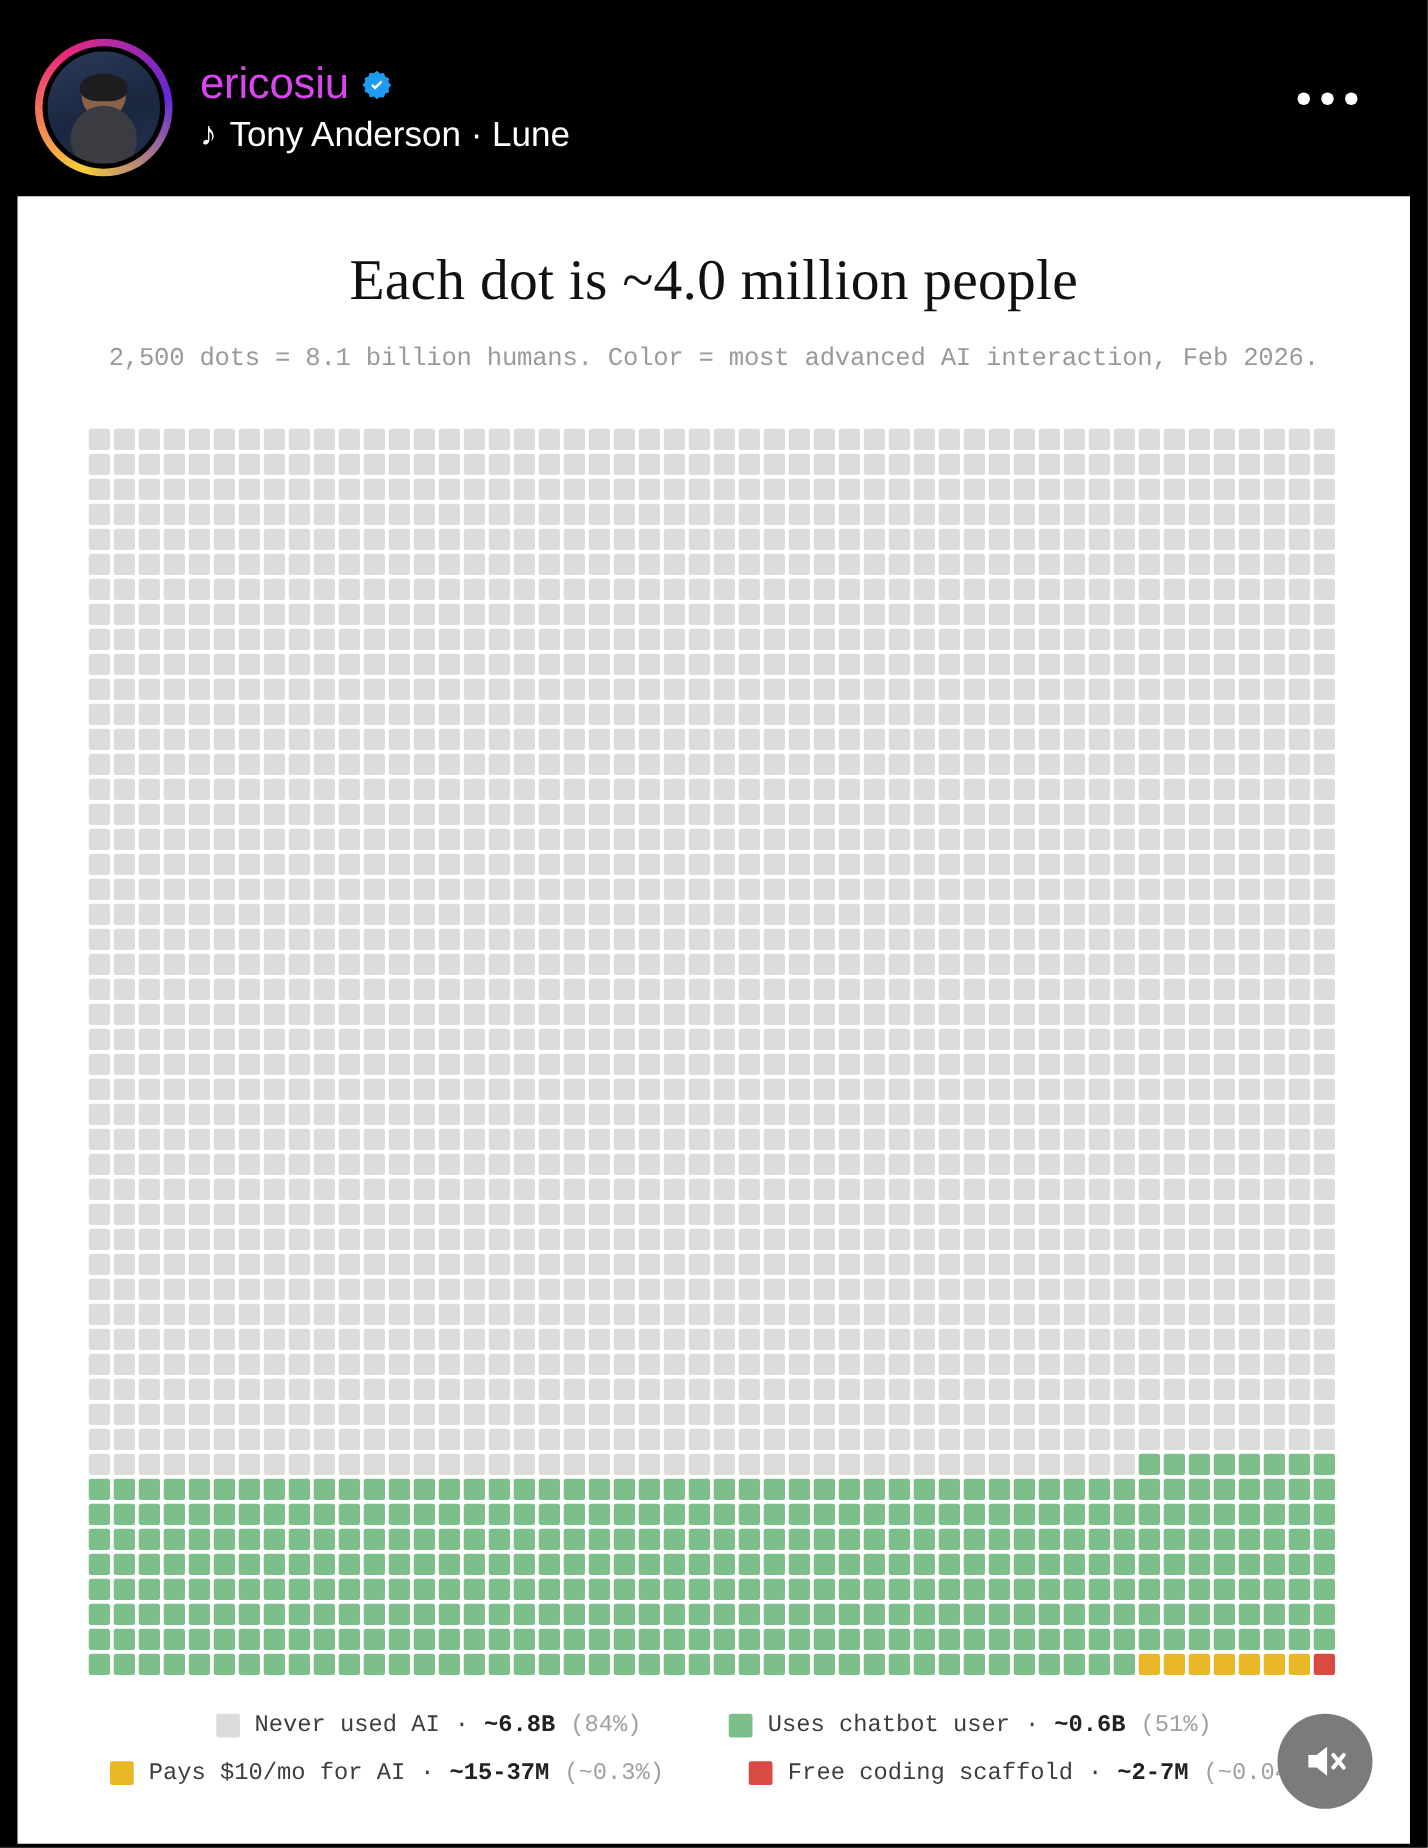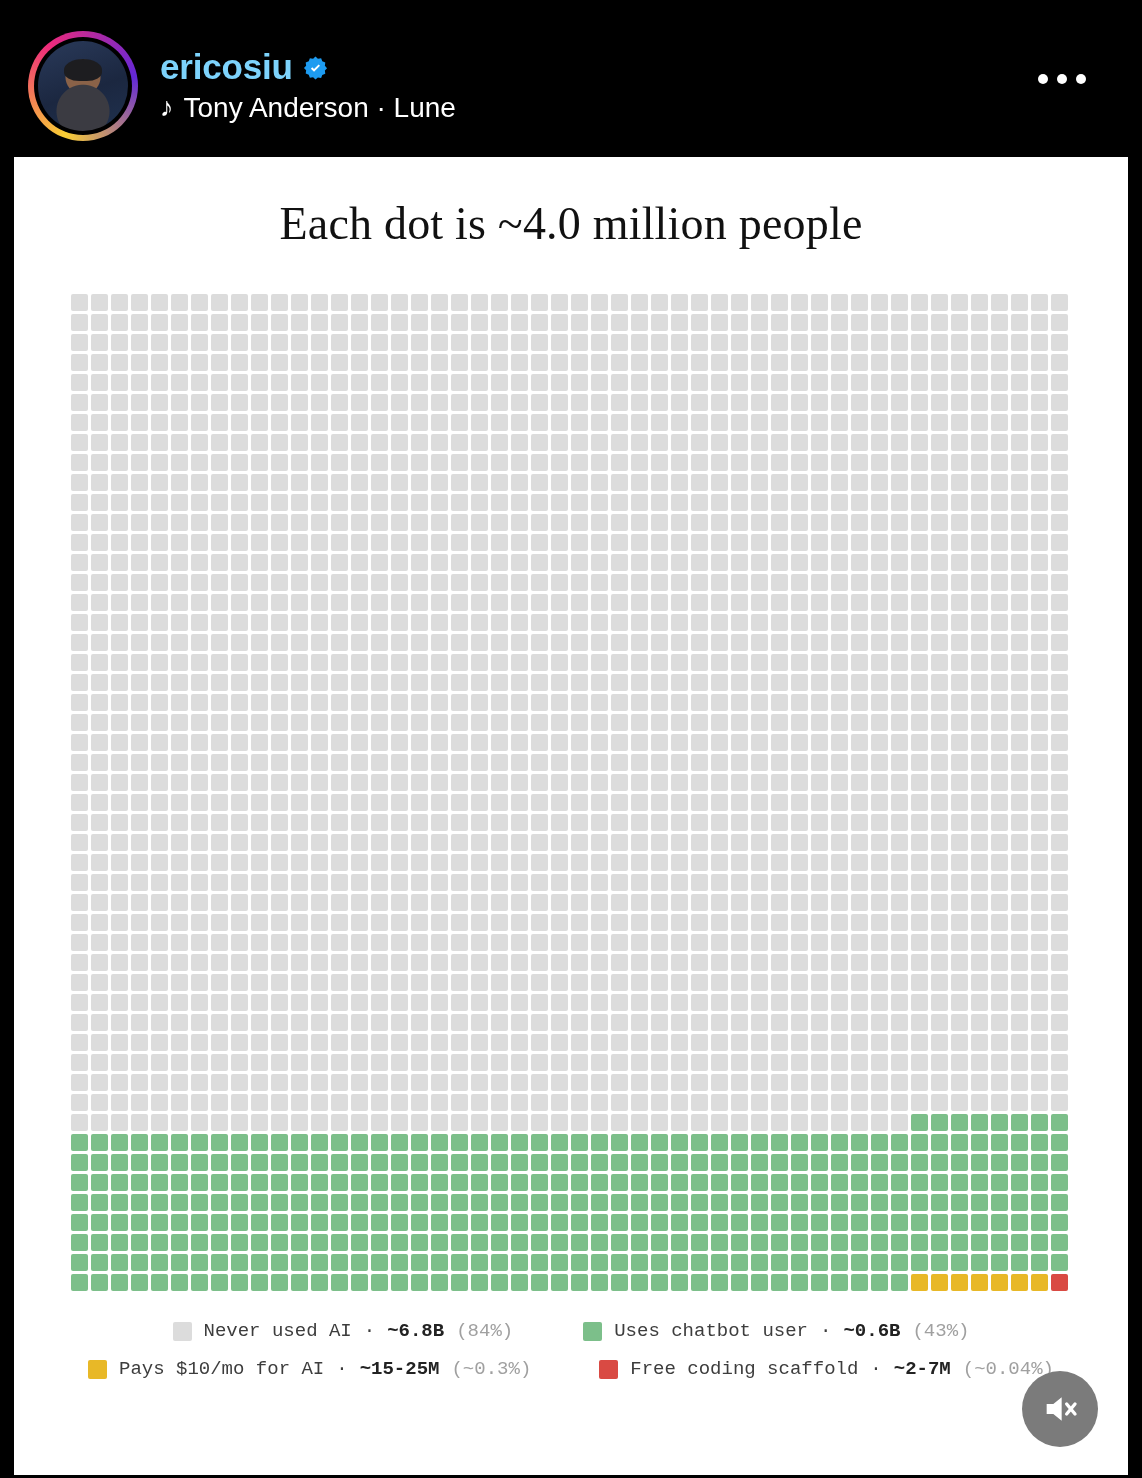--- a/index.html
+++ b/index.html
@@ -74,23 +74,23 @@
     display: flex;
     flex-direction: column;
     justify-content: center;
   }
   .username-row {
     display: flex;
     align-items: center;
     gap: 10px;
   }
   .username {
-    color: #7dd3fc;
+    color: #d946ef;
     font-size: 35px;
-    font-weight: bold;
+    font-weight: normal;
     letter-spacing: -0.2px;
     line-height: 1.05;
   }
   .verified {
     width: 25px;
     height: 25px;
     display: inline-block;
   }
   .music-row {
     display: flex;
@@ -236,20 +236,21 @@
     </div>
     <div class="more-dots">
       <i></i>
         <i></i>
         <i></i>
     </div>
   </div>
 
   <div class="card">
     <div class="chart-title">Each dot is ~4.0 million people</div>
+    <div class="chart-sub">2,500 dots = 8.1 billion humans. Color = most advanced AI interaction, Feb 2026.</div>
 
     <div class="grid-wrap">
       <div class="grid" id="waffle-grid">
           <div class="cell" style="background: rgb(220, 220, 220);"></div>
           <div class="cell" style="background: rgb(220, 220, 220);"></div>
           <div class="cell" style="background: rgb(220, 220, 220);"></div>
           <div class="cell" style="background: rgb(220, 220, 220);"></div>
           <div class="cell" style="background: rgb(220, 220, 220);"></div>
           <div class="cell" style="background: rgb(220, 220, 220);"></div>
           <div class="cell" style="background: rgb(220, 220, 220);"></div>
@@ -2756,29 +2757,29 @@
           <span>Never used AI</span>
           <span>·</span>
           <span class="legend-strong">~6.8B</span>
           <span class="legend-pct">(84%)</span>
         </div>
         <div class="legend-item">
           <span class="swatch" style="background:#7cbf8a"></span>
           <span>Uses chatbot user</span>
           <span>·</span>
           <span class="legend-strong">~0.6B</span>
-          <span class="legend-pct">(43%)</span>
+          <span class="legend-pct">(51%)</span>
         </div>
       </div>
       <div class="legend-row second">
         <div class="legend-item">
           <span class="swatch" style="background:#e8b827"></span>
           <span>Pays $10/mo for AI</span>
           <span>·</span>
-          <span class="legend-strong">~15-25M</span>
+          <span class="legend-strong">~15-37M</span>
           <span class="legend-pct">(~0.3%)</span>
         </div>
         <div class="legend-item">
           <span class="swatch" style="background:#d94a43"></span>
           <span>Free coding scaffold</span>
           <span>·</span>
           <span class="legend-strong">~2-7M</span>
           <span class="legend-pct">(~0.04%)</span>
         </div>
       </div>

